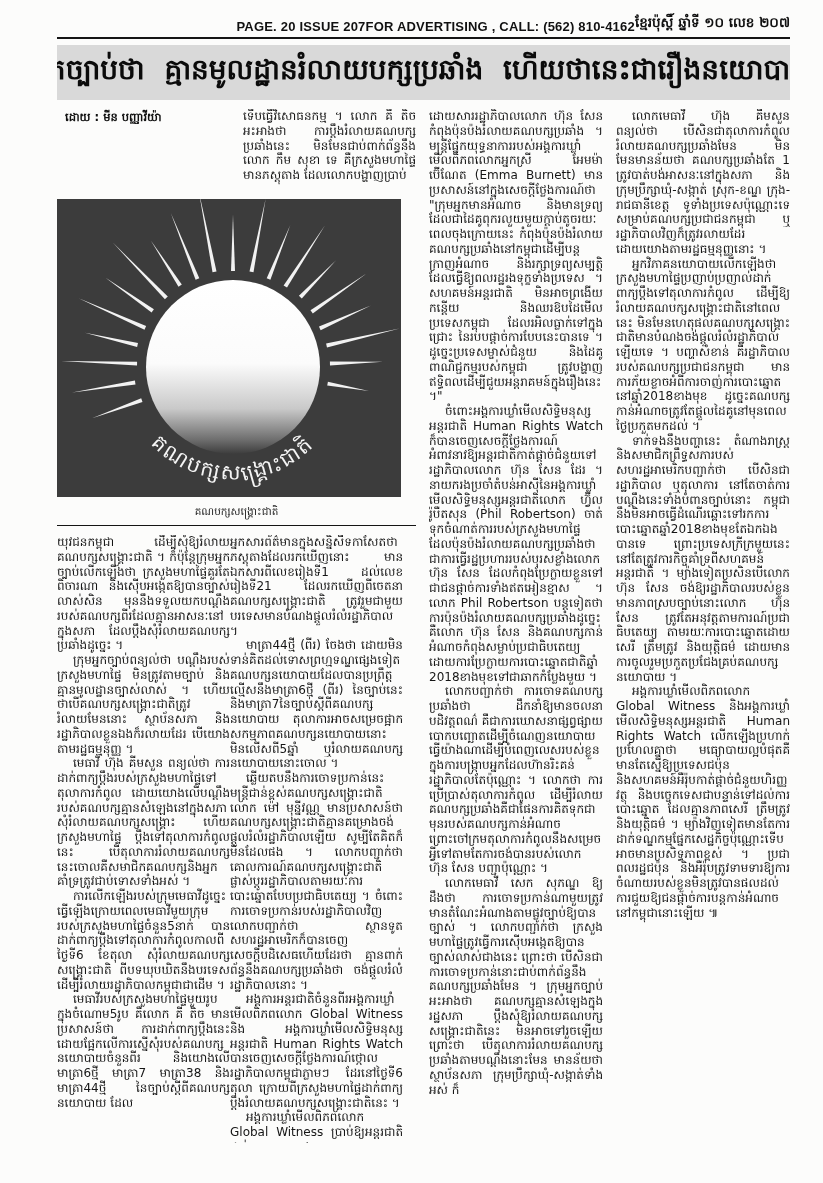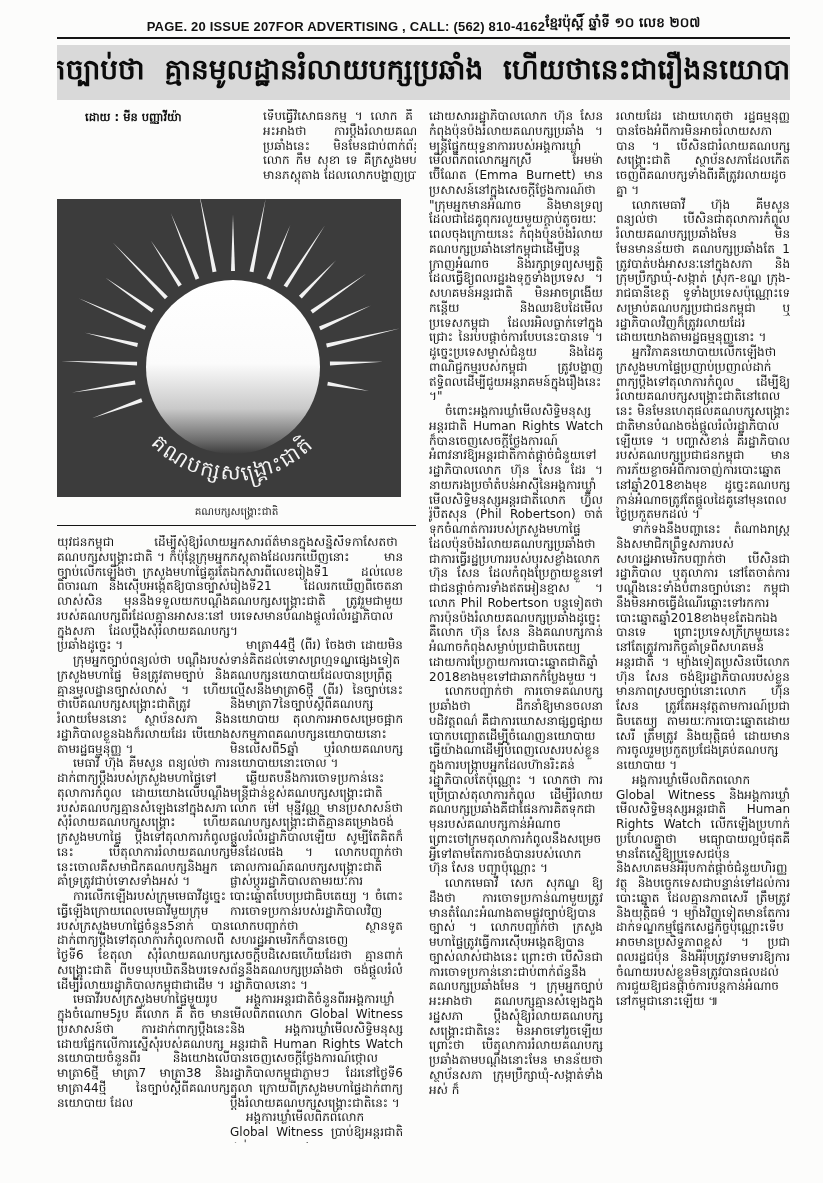--- a/index.html
+++ b/index.html
@@ -9,21 +9,21 @@
     width: 823px; height: 1183px;
     margin: 0 auto;
     background: #fcfcfb;
     font-family: "DejaVu Sans", sans-serif;
     color: #111;
     overflow: hidden;
   }
   .content { position: absolute; left: 57px; top: 14px; width: 733px; }
 
   
-  .folio { display: flex; justify-content: center; align-items: flex-end; height: 20px; }
+  .folio { display: flex; justify-content: flex-end; align-items: flex-end; height: 20px; }
   .folio-left, .folio-center {
     font-family: "Liberation Sans", sans-serif;
     font-weight: 700; font-size: 13px; letter-spacing: 0.2px; white-space: nowrap;
   }
   .folio-right { font-weight: 700; font-size: 13.5px; white-space: nowrap; }
   .folio-rule { border: none; border-top: 2px solid #151515; margin-top: 3px; }
 
   
   .headline-bar {
     margin-top: 6px; height: 55px; background: #d9d9d9;
@@ -31,21 +31,21 @@
     overflow: hidden;
   }
   .headline-bar h1 {
     font-size: 28px; font-weight: 700; color: #0b0b0b;
     white-space: nowrap; word-spacing: 10px; letter-spacing: 0px;
   }
 
   
   .article-body { margin-top: 9px; display: flex; gap: 13px; }
   .left-half { width: 359px; flex: none; }
-  .top-row { display: flex; gap: 13px; height: 88px; overflow: hidden; margin-left: 20px; }
+  .top-row { display: flex; gap: 13px; height: 88px; overflow: hidden; }
   .minicol { width: 173px; flex: none; }
 
   .news-photo { display: block; width: 344px; height: 298px; margin-top: 2px; background:#3c3c3c; }
   .photo-caption { text-align: center; font-size: 10.5px; padding: 8px 0 5px; color:#1b1b1b; }
   .caption-rule { border: none; border-top: 1.5px solid #141414; }
 
   .bottom-row { display: flex; height: 608px; overflow: hidden; margin-top: 9px; }
 
   .tall-col { width: 174px; flex: none; height: 1043px; overflow: hidden; }
 
@@ -155,21 +155,20 @@
       </div>
 
       <div class="tall-col">
         <p class="body-text cont">ដោយសាររដ្ឋាភិបាលលោក ហ៊ុន សែន កំពុងប៉ុនប៉ងរំលាយគណបក្សប្រឆាំង ។ មន្ត្រីផ្នែកយុទ្ធនាការរបស់អង្គការឃ្លាំមើលពិភពលោកអ្នកស្រី អែមម៉ា ប៊ើណែត (Emma Burnett) មានប្រសាសន៍នៅក្នុងសេចក្តីថ្លែងការណ៍ថា "ក្រុមអ្នកមានអំណាច និងមានទ្រព្យ ដែលជាដៃគូពុករលួយមួយក្តាប់តូចរយៈពេលចុងក្រោយនេះ កំពុងប៉ុនប៉ងរំលាយគណបក្សប្រឆាំងនៅកម្ពុជាដើម្បីបន្តក្រាញអំណាច និងរក្សាទ្រព្យសម្បត្តិ ដែលធ្វើឱ្យពលរដ្ឋរងទុក្ខទាំងប្រទេស ។ សហគមន៍អន្តរជាតិ មិនអាចព្រងើយកន្តើយ និងឈរឱបដៃមើលប្រទេសកម្ពុជា ដែលរអិលធ្លាក់ទៅក្នុងជ្រោះ នៃរបបផ្តាច់ការបែបនេះបានទេ ។ ដូច្នេះប្រទេសម្ចាស់ជំនួយ និងដៃគូពាណិជ្ជកម្មរបស់កម្ពុជា ត្រូវបង្ហាញឥទ្ធិពលដើម្បីជួយអន្តរាគមន៍ក្នុងរឿងនេះ ។"</p>
         <p class="body-text">ចំពោះអង្គការឃ្លាំមើលសិទ្ធិមនុស្សអន្តរជាតិ Human Rights Watch ក៏បានចេញសេចក្តីថ្លែងការណ៍អំពាវនាវឱ្យអន្តរជាតិកាត់ផ្តាច់ជំនួយទៅរដ្ឋាភិបាលលោក ហ៊ុន សែន ដែរ ។ នាយករងប្រចាំតំបន់អាស៊ីនៃអង្គការឃ្លាំមើលសិទ្ធិមនុស្សអន្តរជាតិលោក ហ្វ៊ីល រ៉ូបឺតសុន (Phil Robertson) ចាត់ទុកចំណាត់ការរបស់ក្រសួងមហាផ្ទៃ ដែលប៉ុនប៉ងរំលាយគណបក្សប្រឆាំងថា ជាការធ្វើរដ្ឋប្រហាររបស់បុរសខ្លាំងលោក ហ៊ុន សែន ដែលកំពុងប្រែក្លាយខ្លួនទៅជាជនផ្តាច់ការទាំងឥតអៀនខ្មាស ។ លោក Phil Robertson បន្តទៀតថា ការប៉ុនប៉ងរំលាយគណបក្សប្រឆាំងដូច្នេះ គឺលោក ហ៊ុន សែន និងគណបក្សកាន់អំណាចកំពុងសម្លាប់ប្រជាធិបតេយ្យ ដោយការប្រែក្លាយការបោះឆ្នោតជាតិឆ្នាំ 2018ខាងមុខទៅជាឆាកកំប្លែងមួយ ។</p>
         <p class="body-text">លោកបញ្ជាក់ថា ការចោទគណបក្សប្រឆាំងថា ដឹកនាំឱ្យមានចលនាបដិវត្តពណ៌ គឺជាការឃោសនាផ្សព្វផ្សាយបោកបញ្ឆោតដើម្បីចំណេញនយោបាយ ធ្វើយ៉ាងណាដើម្បីបំពេញលេសរបស់ខ្លួន ក្នុងការបង្ក្រាបអ្នកដែលហ៊ានរិះគន់រដ្ឋាភិបាលតែប៉ុណ្ណោះ ។ លោកថា ការប្រើប្រាស់តុលាការកំពូល ដើម្បីរំលាយគណបក្សប្រឆាំងគឺជាផែនការគិតទុកជាមុនរបស់គណបក្សកាន់អំណាច ព្រោះចៅក្រមតុលាការកំពូលនឹងសម្រេចអ្វីទៅតាមតែការចង់បានរបស់លោក ហ៊ុន សែន បញ្ជាប៉ុណ្ណោះ ។</p>
         <p class="body-text">លោកមេធាវី សេក សុភណ្ឌ ឱ្យដឹងថា ការចោទប្រកាន់ណាមួយត្រូវមានតំណែះអំណាងតាមផ្លូវច្បាប់ឱ្យបានច្បាស់ ។ លោកបញ្ជាក់ថា ក្រសួងមហាផ្ទៃត្រូវធ្វើការស៊ើបអង្កេតឱ្យបានច្បាស់លាស់ជាងនេះ ព្រោះថា បើសិនជាការចោទប្រកាន់នោះជាប់ពាក់ព័ន្ធនឹងគណបក្សប្រឆាំងមែន ។ ក្រុមអ្នកច្បាប់អះអាងថា គណបក្សគ្មានសំឡេងក្នុងរដ្ឋសភា ប្តឹងសុំឱ្យរំលាយគណបក្សសង្គ្រោះជាតិនេះ មិនអាចទៅរួចឡើយ ព្រោះថា បើតុលាការរំលាយគណបក្សប្រឆាំងតាមបណ្តឹងនោះមែន មានន័យថា ស្ថាប័នសភា ក្រុមប្រឹក្សាឃុំ-សង្កាត់ទាំងអស់ ក៏</p>
       </div>
 
       <div class="tall-col">
-        <p class="body-text cont">រលាយដែរ ដោយហេតុថា រដ្ឋធម្មនុញ្ញបានចែងអំពីការមិនអាចរំលាយសភាបាន ។ បើសិនជារំលាយគណបក្សសង្គ្រោះជាតិ ស្ថាប័នសភាដែលកើតចេញពីគណបក្សទាំងពីរគឺត្រូវរលាយដូចគ្នា ។</p>
         <p class="body-text">លោកមេធាវី ហ៊ុង គីមសួន ពន្យល់ថា បើសិនជាតុលាការកំពូលរំលាយគណបក្សប្រឆាំងមែន មិនមែនមានន័យថា គណបក្សប្រឆាំងតែ 1 ត្រូវបាត់បង់អាសនៈនៅក្នុងសភា និងក្រុមប្រឹក្សាឃុំ-សង្កាត់ ស្រុក-ខណ្ឌ ក្រុង-រាជធានីខេត្ត ទូទាំងប្រទេសប៉ុណ្ណោះទេ សម្រាប់គណបក្សប្រជាជនកម្ពុជា ឬរដ្ឋាភិបាលវិញក៏ត្រូវរលាយដែរ ដោយយោងតាមរដ្ឋធម្មនុញ្ញនោះ ។</p>
         <p class="body-text">អ្នកវិភាគនយោបាយលើកឡើងថា ក្រសួងមហាផ្ទៃប្រញាប់ប្រញាល់ដាក់ពាក្យប្តឹងទៅតុលាការកំពូល ដើម្បីឱ្យរំលាយគណបក្សសង្គ្រោះជាតិនៅពេលនេះ មិនមែនហេតុផលគណបក្សសង្គ្រោះជាតិមានបំណងចង់ផ្តួលរំលំរដ្ឋាភិបាលឡើយទេ ។ បញ្ហាសំខាន់ គឺរដ្ឋាភិបាលរបស់គណបក្សប្រជាជនកម្ពុជា មានការភ័យខ្លាចអំពីការចាញ់ការបោះឆ្នោតនៅឆ្នាំ2018ខាងមុខ ដូច្នេះគណបក្សកាន់អំណាចត្រូវតែផ្តួលដៃគូនៅមុនពេលថ្ងៃប្រកួតមកដល់ ។</p>
         <p class="body-text">ទាក់ទងនឹងបញ្ហានេះ តំណាងរាស្ត្រ និងសមាជិកព្រឹទ្ធសភារបស់សហរដ្ឋអាមេរិកបញ្ជាក់ថា បើសិនជារដ្ឋាភិបាល ឬតុលាការ នៅតែចាត់ការបណ្តឹងនេះទាំងបំពានច្បាប់នោះ កម្ពុជានឹងមិនអាចធ្វើដំណើរឆ្ពោះទៅរកការបោះឆ្នោតឆ្នាំ2018ខាងមុខតែឯកឯងបានទេ ព្រោះប្រទេសក្រីក្រមួយនេះ នៅតែត្រូវការកិច្ចគាំទ្រពីសហគមន៍អន្តរជាតិ ។ ម្យ៉ាងទៀតប្រសិនបើលោក ហ៊ុន សែន ចង់ឱ្យរដ្ឋាភិបាលរបស់ខ្លួនមានភាពស្របច្បាប់នោះលោក ហ៊ុន សែន ត្រូវតែអនុវត្តតាមការណ៍ប្រជាធិបតេយ្យ តាមរយៈការបោះឆ្នោតដោយសេរី ត្រឹមត្រូវ និងយុត្តិធម៌ ដោយមានការចូលរួមប្រកួតប្រជែងគ្រប់គណបក្សនយោបាយ ។</p>
         <p class="body-text">អង្គការឃ្លាំមើលពិភពលោក Global Witness និងអង្គការឃ្លាំមើលសិទ្ធិមនុស្សអន្តរជាតិ Human Rights Watch លើកឡើងប្រហាក់ប្រហែលគ្នាថា មធ្យោបាយល្អបំផុតគឺមានតែស្នើឱ្យប្រទេសជប៉ុន និងសហគមន៍អឺរ៉ុបកាត់ផ្តាច់ជំនួយហិរញ្ញវត្ថុ និងបច្ចេកទេសជាបន្ទាន់ទៅដល់ការបោះឆ្នោត ដែលគ្មានភាពសេរី ត្រឹមត្រូវ និងយុត្តិធម៌ ។ ម្យ៉ាងវិញទៀតមានតែការដាក់ទណ្ឌកម្មផ្នែកសេដ្ឋកិច្ចប៉ុណ្ណោះទើបអាចមានប្រសិទ្ធភាពខ្ពស់ ។ ប្រជាពលរដ្ឋជប៉ុន និងអឺរ៉ុបត្រូវទាមទារឱ្យការចំណាយរបស់ខ្លួនមិនត្រូវបានផលដល់ការជួយឱ្យជនផ្តាច់ការបន្តកាន់អំណាចនៅកម្ពុជានោះឡើយ ៕</p>
       </div>
 
     </div>
   </div>
 </div>
 

